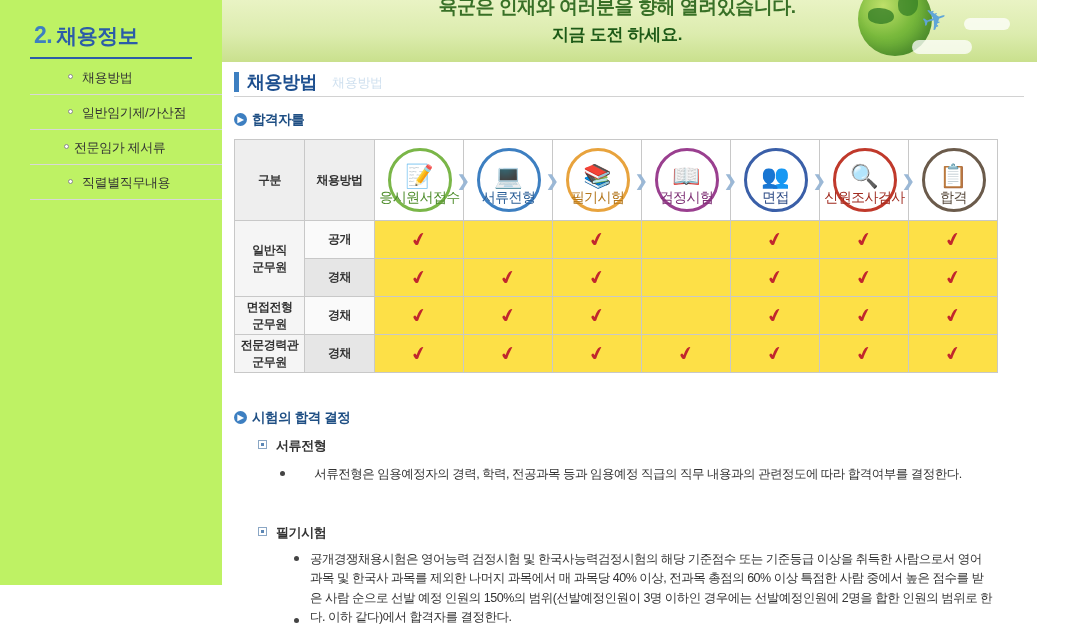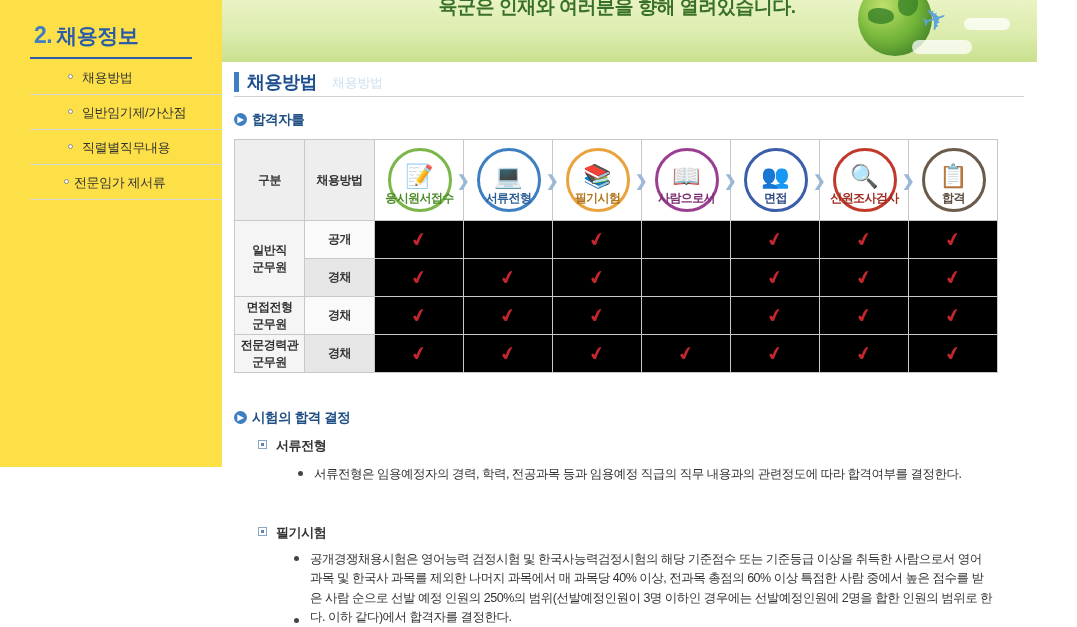--- a/index.html
+++ b/index.html
@@ -13,22 +13,22 @@
   .page {
     position: relative;
     width: 1077px; height: 627px;
     background: #ffffff;
   }
 
   
   .sidebar {
     position: absolute;
     left: 0; top: 0;
-    width: 222px; height: 467px;
-    background: #fde047;
+    width: 222px; height: 585px;
+    background: #bef264;
   }
   .sidebar-title {
     position: absolute;
     left: 34px; top: 22px;
     font-size: 21px;
     font-weight: bold;
     color: #2b5ca8;
     letter-spacing: -0.5px;
     white-space: nowrap;
   }
@@ -215,21 +215,21 @@
   #subProcedure { left: 12px; top: 111px; }
   #subPass { left: 12px; top: 409px; }
 
   
   .proc-table {
     position: absolute;
     left: 12px; top: 139px;
     border-collapse: collapse;
     table-layout: fixed;
     width: 763px;
-    background: #000000;
+    background: #fde047;
   }
   .proc-table th, .proc-table td {
     border: 1px solid #c8c8c8;
     text-align: center;
     vertical-align: middle;
     font-size: 12px;
     color: #333;
     letter-spacing: -0.5px;
   }
   .proc-table thead th {
@@ -263,22 +263,22 @@
   }
   .step .glyph {
     font-size: 23px;
     line-height: 1;
     margin-top: -8px;
   }
   .step .cap {
     position: absolute;
     left: 0; right: 0;
     bottom: 13px;
-    font-size: 12px;
-    font-weight: bold;
+    font-size: 14px;
+    font-weight: normal;
     letter-spacing: -0.6px;
     white-space: nowrap;
   }
   .step .chev {
     position: absolute;
     left: -7px; top: 50%;
     margin-top: -7px;
     font-size: 15px;
     color: #9bb8d6;
     line-height: 1;
@@ -340,21 +340,21 @@
     text-indent: 0;
   }
   .para .dot {
     position: absolute;
     left: 0; top: 6px;
     width: 5px; height: 5px;
     border-radius: 50%;
     background: #444444;
   }
   #p1 { left: 72px; top: 550px; width: 700px; }
-  #p2 { left: 76px; top: 465px; width: 700px; }
+  #p2 { left: 58px; top: 465px; width: 700px; text-align: center; }
   #p3 { left: 72px; top: 612px; width: 700px; }
 </style>
 </head>
 <body>
 
 <div class="page">
 
   <div class="sidebar">
     <div class="sidebar-title">
       <span class="num">2.</span><span>채용정보</span>
@@ -362,35 +362,36 @@
     <div class="sidebar-rule"></div>
     <div class="nav">
       <div class="nav-item">
         <span class="bullet"></span>
         <span>채용방법</span>
       </div>
       <div class="nav-item">
         <span class="bullet"></span>
         <span>일반임기제/가산점</span>
       </div>
+      <div class="nav-item tight">
+        <span class="bullet"></span>
+        <span>전문임가 제서류</span>
+      </div>
       <div class="nav-item">
         <span class="bullet"></span>
         <span>직렬별직무내용</span>
       </div>
-      <div class="nav-item tight">
-        <span class="bullet"></span>
-        <span>전문임가 제서류</span>
-      </div>
     </div>
   </div>
 
   <div class="content">
 
     <div class="banner">
       <div class="banner-line1">육군은 인재와 여러분을 향해 열려있습니다.</div>
+      <div class="banner-line2">지금 도전 하세요.</div>
       <div class="globe"></div>
       <div class="cloud c1"></div>
       <div class="cloud c2"></div>
       <div class="plane">✈</div>
     </div>
 
     <div class="sec-head">
       <span class="bar"></span>
       <span class="title">채용방법</span>
       <span class="ghost">채용방법</span>
@@ -444,21 +445,21 @@
               </div>
               <div class="cap" style="color:#b3761c;">필기시험</div>
             </div>
           </th>
           <th class="icon-cell">
             <div class="step">
               <span class="chev">❯</span>
               <div class="circle" style="border:3px solid #9a3f8f;">
                 <span class="glyph">📖</span>
               </div>
-              <div class="cap" style="color:#7d2f74;">사람으로서</div>
+              <div class="cap" style="color:#7d2f74;">검정시험</div>
             </div>
           </th>
           <th class="icon-cell">
             <div class="step">
               <span class="chev">❯</span>
               <div class="circle" style="border:3px solid #3a5fa8;">
                 <span class="glyph">👥</span>
               </div>
               <div class="cap" style="color:#2c4a85;">면접</div>
             </div>
@@ -552,20 +553,20 @@
       <span class="dot"></span>
       <span>서류전형은 임용예정자의 경력, 학력, 전공과목 등과 임용예정 직급의 직무 내용과의 관련정도에 따라 합격여부를 결정한다.</span>
     </div>
 
     <div class="h3" id="h3Writ">
       <span class="sq"></span>
       <span>필기시험</span>
     </div>
     <div class="para" id="p1">
       <span class="dot"></span>
-      <span>공개경쟁채용시험은 영어능력 검정시험 및 한국사능력검정시험의 해당 기준점수 또는 기준등급 이상을 취득한 사람으로서 영어 과목 및 한국사 과목를 제외한 나머지 과목에서 매 과목당 40% 이상, 전과목 총점의 60% 이상 특점한 사람 중에서 높은 점수를 받은 사람 순으로 선발 예정 인원의 250%의 범위(선발예정인원이 3명 이하인 경우에는 선발예정인원에 2명을 합한 인원의 범위로 한다. 이하 같다)에서 합격자를 결정한다.</span>
+      <span>공개경쟁채용시험은 영어능력 검정시험 및 한국사능력검정시험의 해당 기준점수 또는 기준등급 이상을 취득한 사람으로서 영어 과목 및 한국사 과목를 제외한 나머지 과목에서 매 과목당 40% 이상, 전과목 총점의 60% 이상 특점한 사람 중에서 높은 점수를 받은 사람 순으로 선발 예정 인원의 150%의 범위(선발예정인원이 3명 이하인 경우에는 선발예정인원에 2명을 합한 인원의 범위로 한다. 이하 같다)에서 합격자를 결정한다.</span>
     </div>
     <div class="para" id="p3">
       <span class="dot"></span>
     </div>
 
   </div>
 </div>
 
 </body></html>

